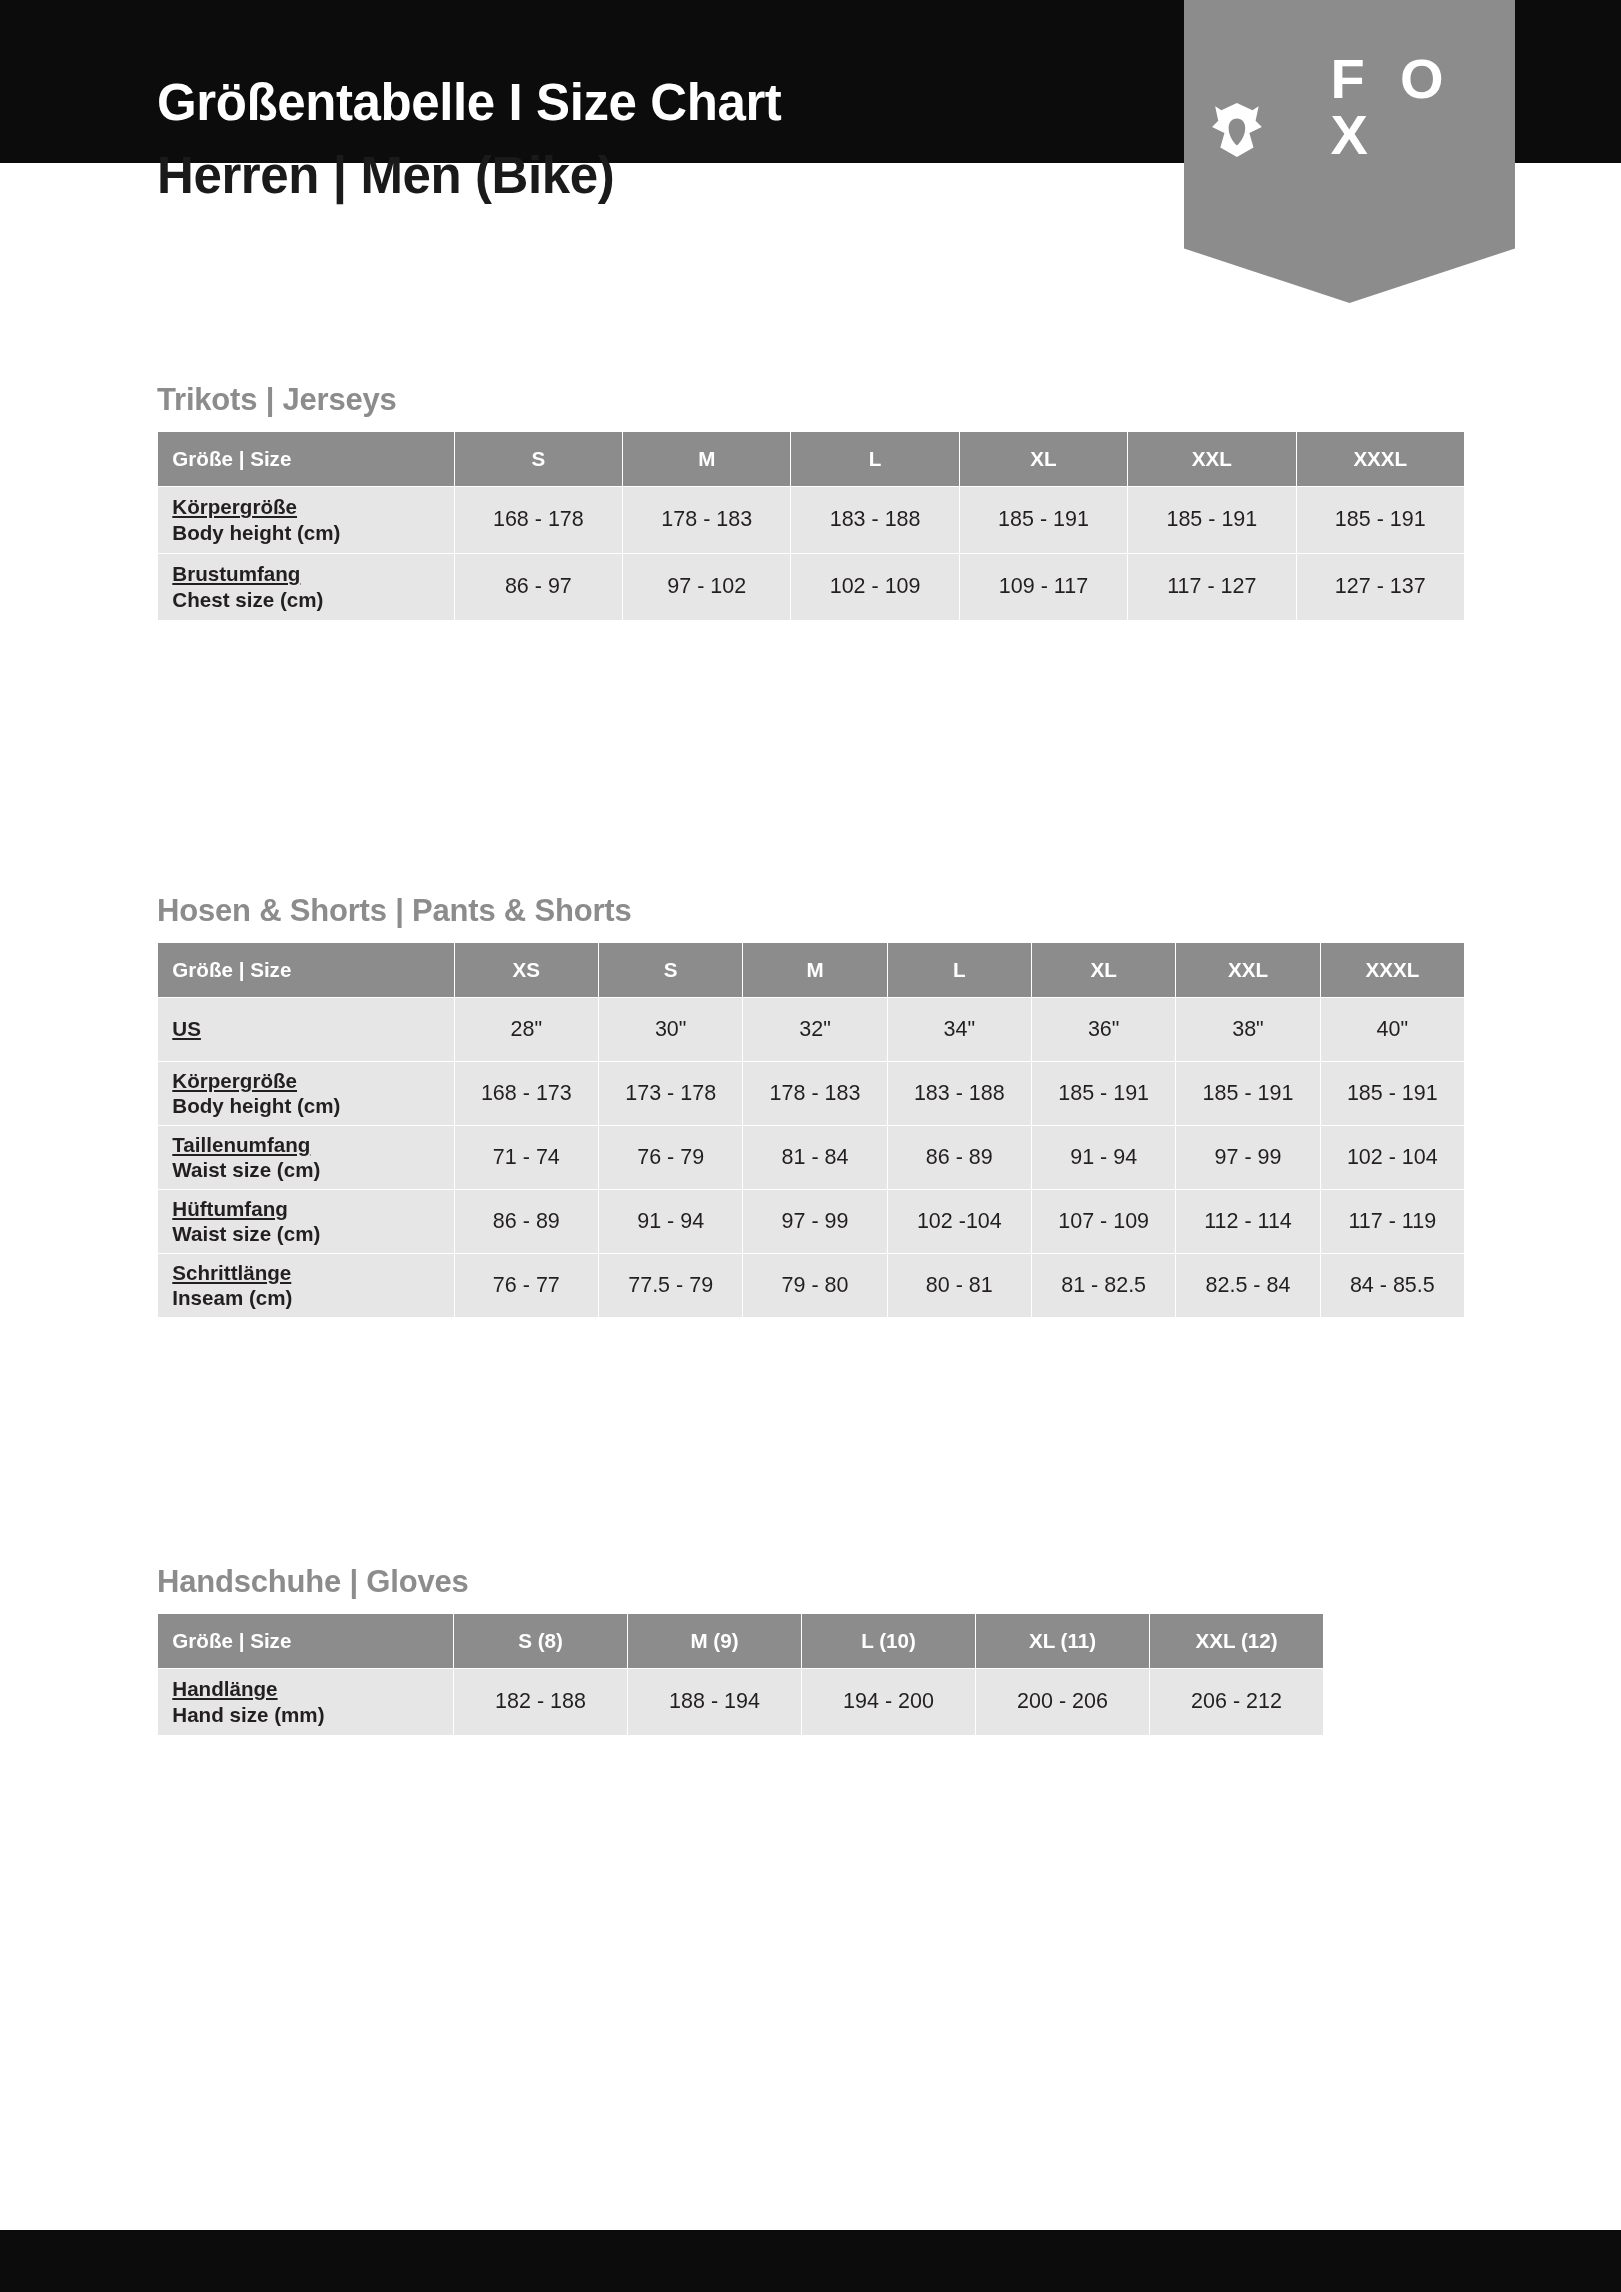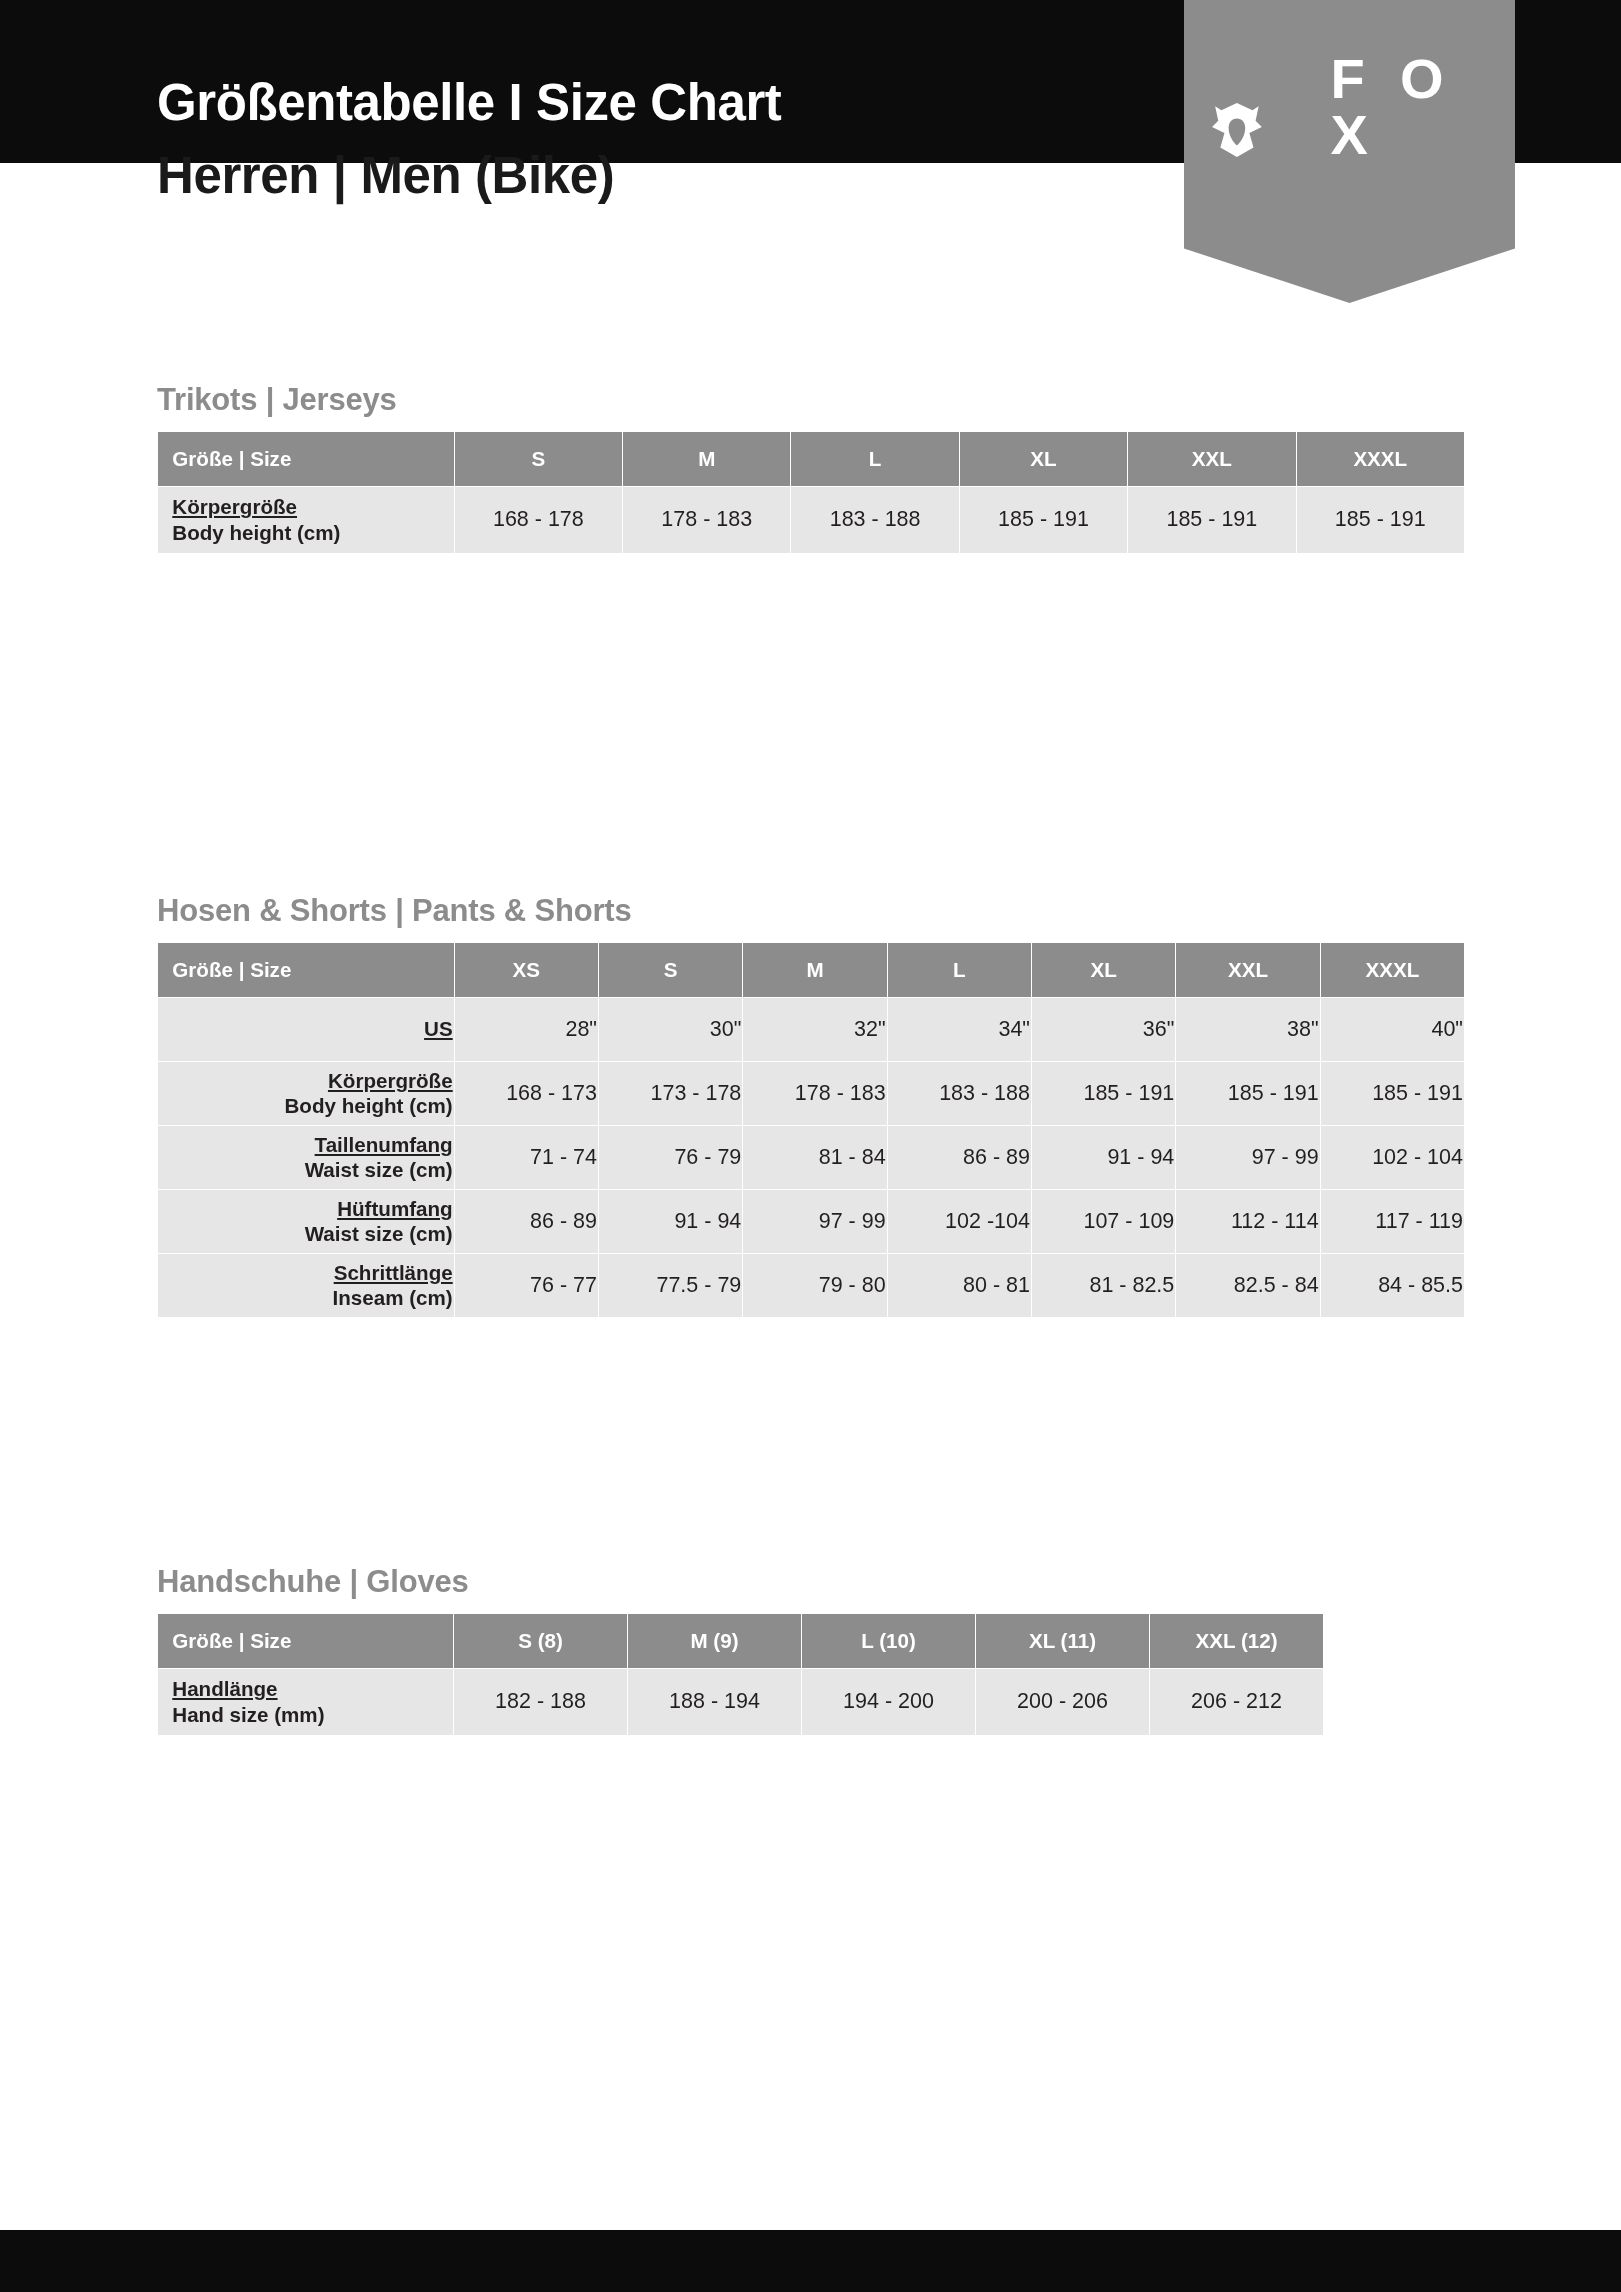--- a/index.html
+++ b/index.html
@@ -152,21 +152,21 @@
   #jerseys { top: 367px; }
   #jerseys table { width: 1308px; }
   #jerseys col.c0 { width: 296px; }
   #jerseys col.cx { width: 168px; }
 
   
   #pants { top: 878px; }
   #pants table { width: 1308px; }
   #pants col.c0 { width: 296px; }
   #pants col.cx { width: 144px; }
-  #pants tbody td { height: 61px; text-align: right; }
+  #pants tbody td { height: 61px; }
 
   
   #gloves { top: 1549px; }
   #gloves table { width: 1164px; }
   #gloves col.c0 { width: 296px; }
   #gloves col.cx { width: 174px; }
 </style>
 </head>
 <body>
 
@@ -213,20 +213,32 @@
         <td class="rowlabel">
           <span class="lbl-de">Körpergröße</span>
           <span class="lbl-en">Body height (cm)</span>
         </td>
         <td>168 - 178</td>
         <td>178 - 183</td>
         <td>183 - 188</td>
         <td>185 - 191</td>
         <td>185 - 191</td>
         <td>185 - 191</td>
+      </tr>
+      <tr>
+        <td class="rowlabel">
+          <span class="lbl-de">Brustumfang</span>
+          <span class="lbl-en">Chest size (cm)</span>
+        </td>
+        <td>86 - 97</td>
+        <td>97 - 102</td>
+        <td>102 - 109</td>
+        <td>109 - 117</td>
+        <td>117 - 127</td>
+        <td>127 - 137</td>
       </tr>
     </tbody>
   </table>
 </div>
 
 <div class="section" id="pants">
   <div class="section-title">Hosen &amp; Shorts | Pants &amp; Shorts</div>
   <table class="size-table">
     <colgroup>
       <col class="c0">

